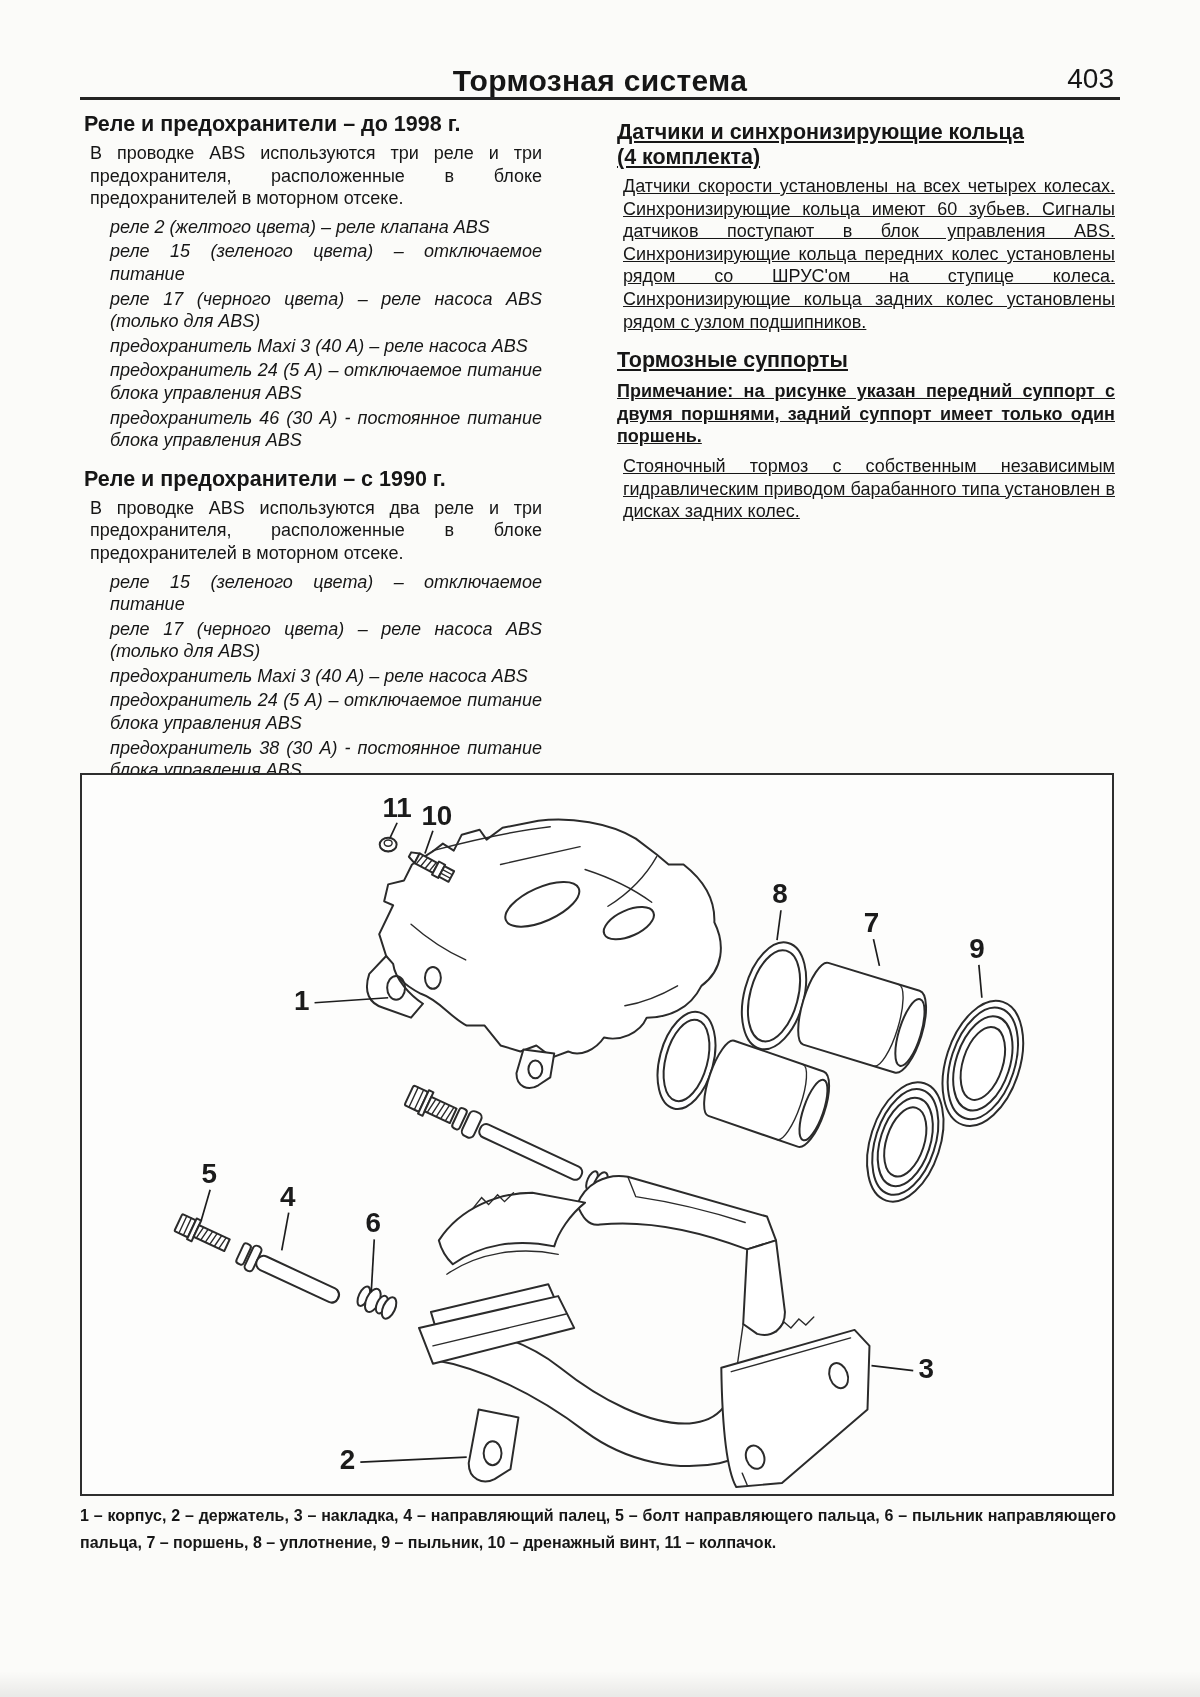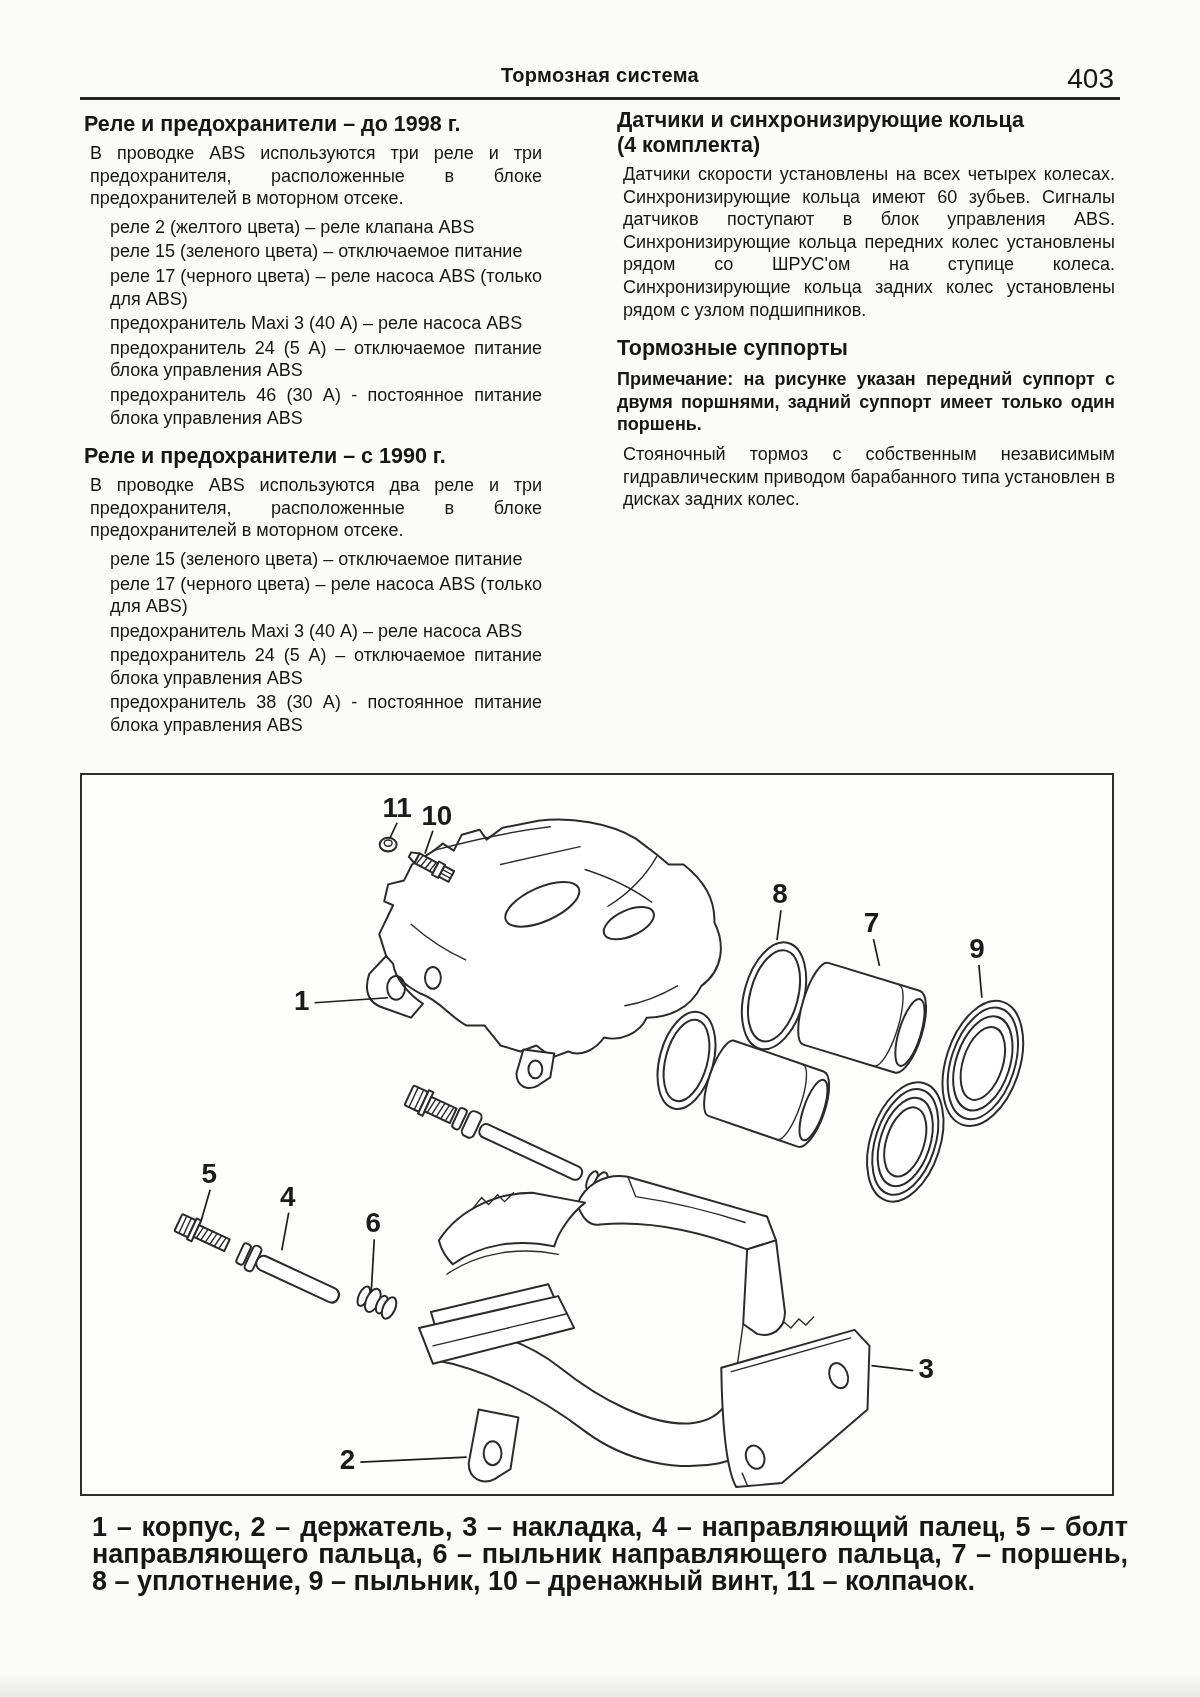--- a/index.html
+++ b/index.html
@@ -12,51 +12,51 @@
     color:#161616;
     overflow:hidden;
   }
   .page::after{
     content:"";position:absolute;left:0;right:0;bottom:0;height:26px;
     background:linear-gradient(to bottom, rgba(0,0,0,0), rgba(0,0,0,0.07));
     pointer-events:none;
   }
   .hdr-title{
     position:absolute;top:64px;left:0;width:1200px;
-    text-align:center;font-size:20px;font-weight:700;letter-spacing:.3px;
+    text-align:center;font-size:30px;font-weight:700;letter-spacing:.3px;
   }
   .hdr-num{
     position:absolute;top:63px;right:86px;
     font-size:28px;font-weight:400;
   }
   .hdr-rule{
     position:absolute;top:97px;left:80px;width:1040px;height:3px;
     background:#242424;
   }
   .col{position:absolute;font-size:18px;line-height:22.6px;text-align:justify;}
   .col-left{left:84px;top:112px;width:458px;}
-  .col-right{left:617px;top:108px;width:498px;}
+  .col-right{left:617px;top:120px;width:498px;text-decoration:underline;}
   .col h3{
     font-size:21.5px;line-height:25px;font-weight:700;
     margin:0 0 5px 0;text-align:left;
   }
   .col .sec{margin-top:15px;}
   .col p{margin:0 0 2px 6px;}
-  .li{padding-left:20px;margin:0;}
+  .li{padding-left:20px;margin:0;font-style:italic;}
   .note{font-weight:700;margin:7px 0 7px 0 !important;}
   .bodypara{margin-bottom:6px !important;}
   .figure-box{
     position:absolute;left:80px;top:773px;width:1034px;height:723px;
     border:2px solid #2e2e2e;background:#fdfdfc;box-sizing:border-box;
   }
   .figure-box svg{display:block;width:100%;height:100%;}
   .caption{
     position:absolute;left:80px;top:1502px;width:1036px;
-    font-size:27px;line-height:27px;font-weight:700;text-align:justify;
-    margin:12px;
+    font-size:16px;line-height:27px;font-weight:700;text-align:justify;
+    margin:0;
   }
   
   .ln{fill:none;stroke:#2b2b2b;stroke-width:2;stroke-linejoin:round;stroke-linecap:round;}
   .lnw{fill:#ffffff;stroke:#2b2b2b;stroke-width:2;stroke-linejoin:round;stroke-linecap:round;}
   .thin{fill:none;stroke:#2b2b2b;stroke-width:1.4;stroke-linecap:round;}
   .leader{stroke:#1d1d1d;stroke-width:1.7;fill:none;}
   .callout{font-family:"Liberation Sans",sans-serif;font-size:28px;font-weight:700;fill:#1b1b1b;text-anchor:middle;}
 </style>
 </head>
 <body>

